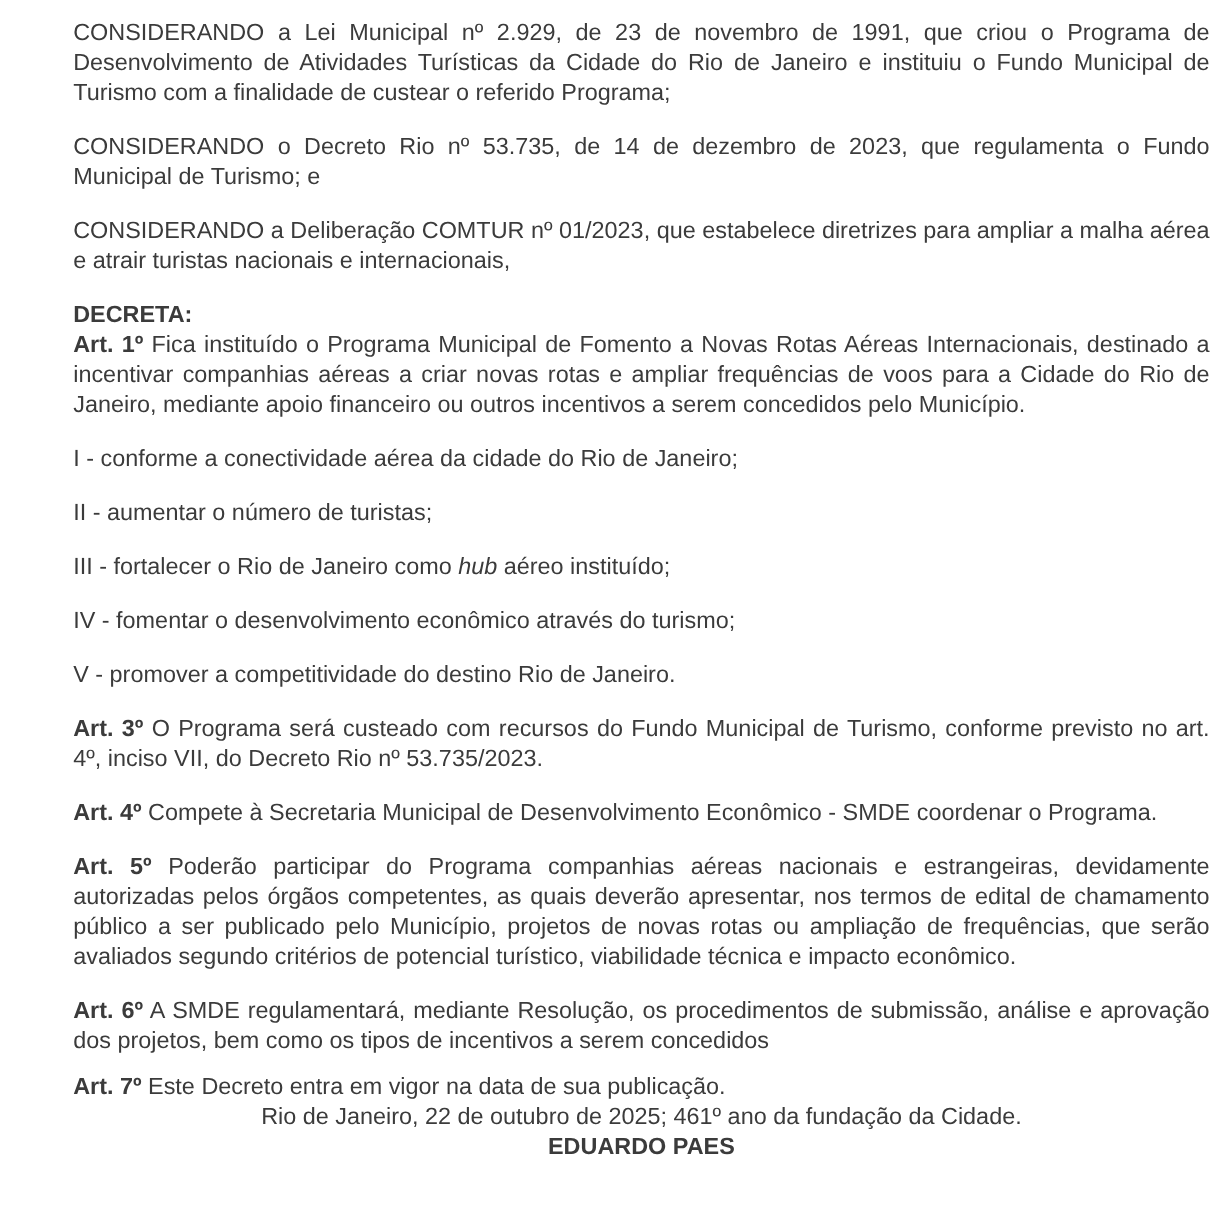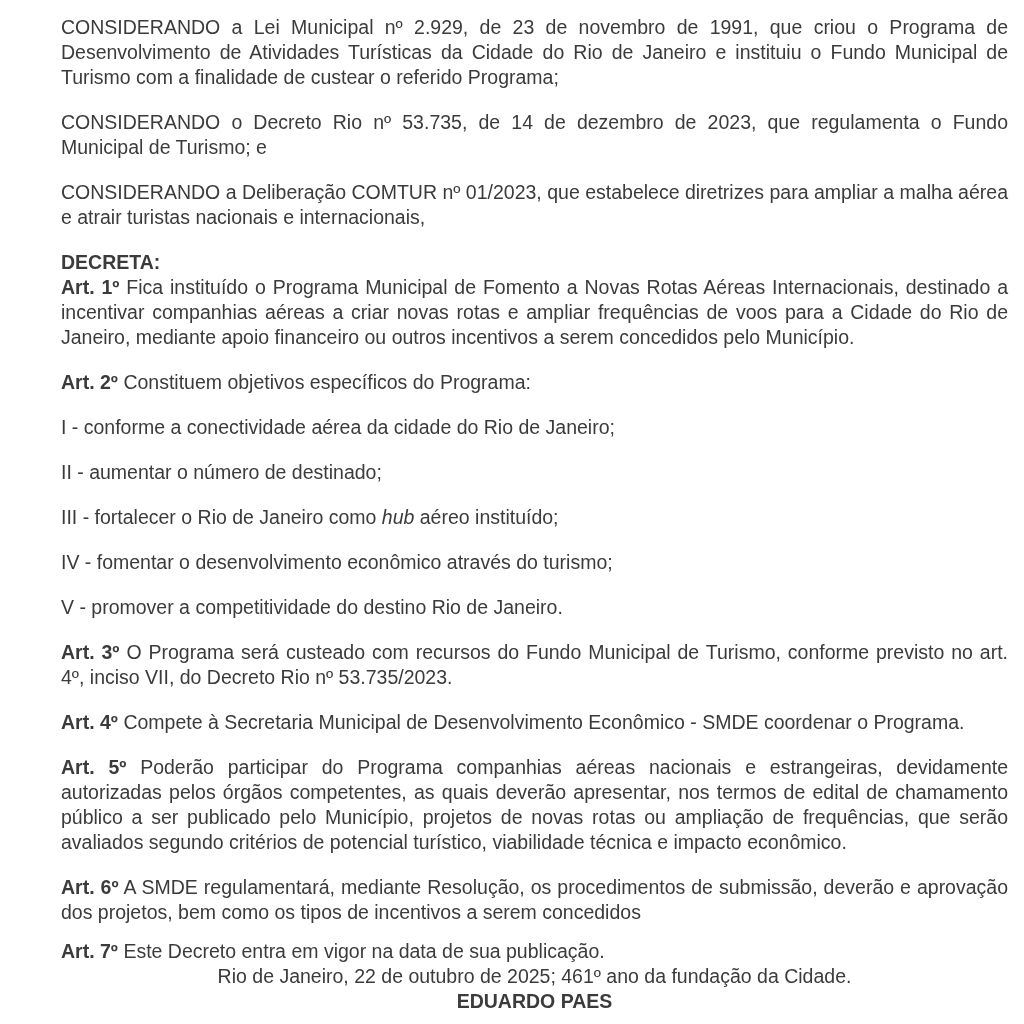--- a/index.html
+++ b/index.html
@@ -51,39 +51,38 @@
   <p class="para">CONSIDERANDO a Lei Municipal nº 2.929, de 23 de novembro de 1991, que criou o Programa de Desenvolvimento de Atividades Turísticas da Cidade do Rio de Janeiro e instituiu o Fundo Municipal de Turismo com a finalidade de custear o referido Programa;</p>
 
   <p class="para">CONSIDERANDO o Decreto Rio nº 53.735, de 14 de dezembro de 2023, que regulamenta o Fundo Municipal de Turismo; e</p>
 
   <p class="para">CONSIDERANDO a Deliberação COMTUR nº 01/2023, que estabelece diretrizes para ampliar a malha aérea e atrair turistas nacionais e internacionais,</p>
 
   <p class="para no-gap"><span class="bold">DECRETA:</span></p>
 
   <p class="para"><span class="bold">Art. 1º</span><span> Fica instituído o Programa Municipal de Fomento a Novas Rotas Aéreas Internacionais, destinado a incentivar companhias aéreas a criar novas rotas e ampliar frequências de voos para a Cidade do Rio de Janeiro, mediante apoio financeiro ou outros incentivos a serem concedidos pelo Município.</span></p>
 
-  <p class="para"><span class="bold">Art. 2º</span><span> Constituem objetivos específicos do Programa:</span></p>
 
   <p class="para">I - conforme a conectividade aérea da cidade do Rio de Janeiro;</p>
 
-  <p class="para">II - aumentar o número de destinado;</p>
+  <p class="para">II - aumentar o número de turistas;</p>
 
   <p class="para"><span>III - fortalecer o Rio de Janeiro como </span><span class="italic">hub</span><span> aéreo instituído;</span></p>
 
   <p class="para">IV - fomentar o desenvolvimento econômico através do turismo;</p>
 
   <p class="para">V - promover a competitividade do destino Rio de Janeiro.</p>
 
   <p class="para"><span class="bold">Art. 3º</span><span> O Programa será custeado com recursos do Fundo Municipal de Turismo, conforme previsto no art. 4º, inciso VII, do Decreto Rio nº 53.735/2023.</span></p>
 
   <p class="para"><span class="bold">Art. 4º</span><span> Compete à Secretaria Municipal de Desenvolvimento Econômico - SMDE coordenar o Programa.</span></p>
 
   <p class="para"><span class="bold">Art. 5º</span><span> Poderão participar do Programa companhias aéreas nacionais e estrangeiras, devidamente autorizadas pelos órgãos competentes, as quais deverão apresentar, nos termos de edital de chamamento público a ser publicado pelo Município, projetos de novas rotas ou ampliação de frequências, que serão avaliados segundo critérios de potencial turístico, viabilidade técnica e impacto econômico.</span></p>
 
-  <p class="para small-gap"><span class="bold">Art. 6º</span><span> A SMDE regulamentará, mediante Resolução, os procedimentos de submissão, deverão e aprovação dos projetos, bem como os tipos de incentivos a serem concedidos</span></p>
+  <p class="para small-gap"><span class="bold">Art. 6º</span><span> A SMDE regulamentará, mediante Resolução, os procedimentos de submissão, análise e aprovação dos projetos, bem como os tipos de incentivos a serem concedidos</span></p>
 
   <p class="para no-gap"><span class="bold">Art. 7º</span><span> Este Decreto entra em vigor na data de sua publicação.</span></p>
 
   <p class="para no-gap center">Rio de Janeiro, 22 de outubro de 2025; 461º ano da fundação da Cidade.</p>
 
   <p class="para no-gap center signature">EDUARDO PAES</p>
 
 </div>
 
 </body></html>

